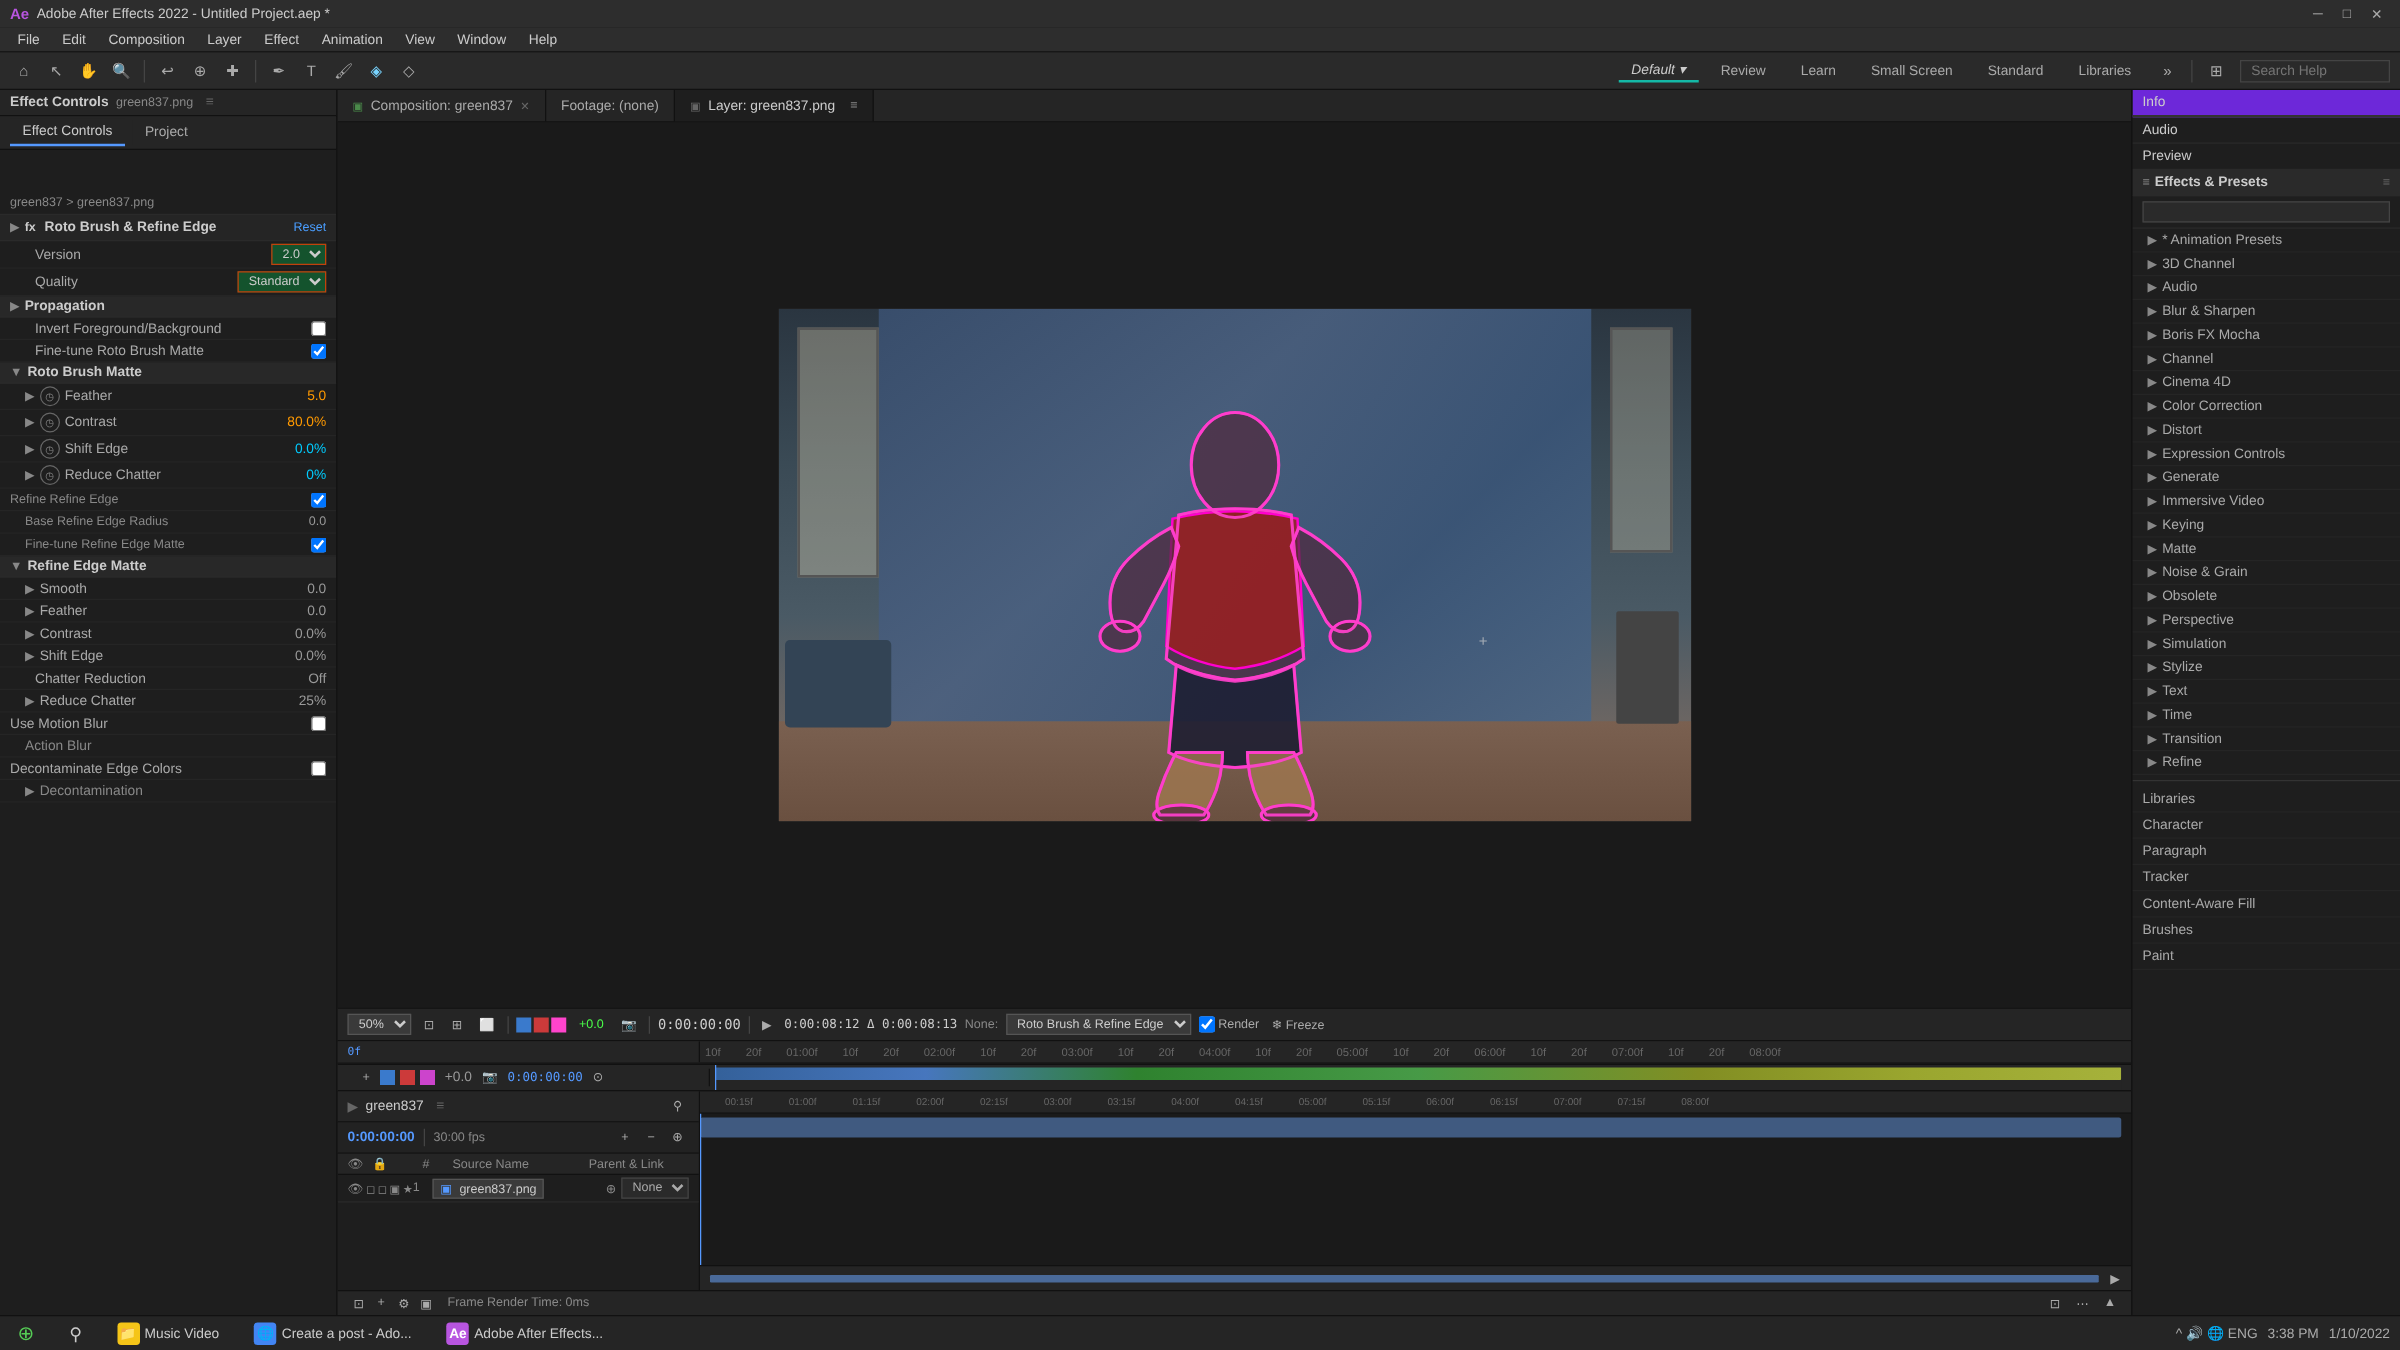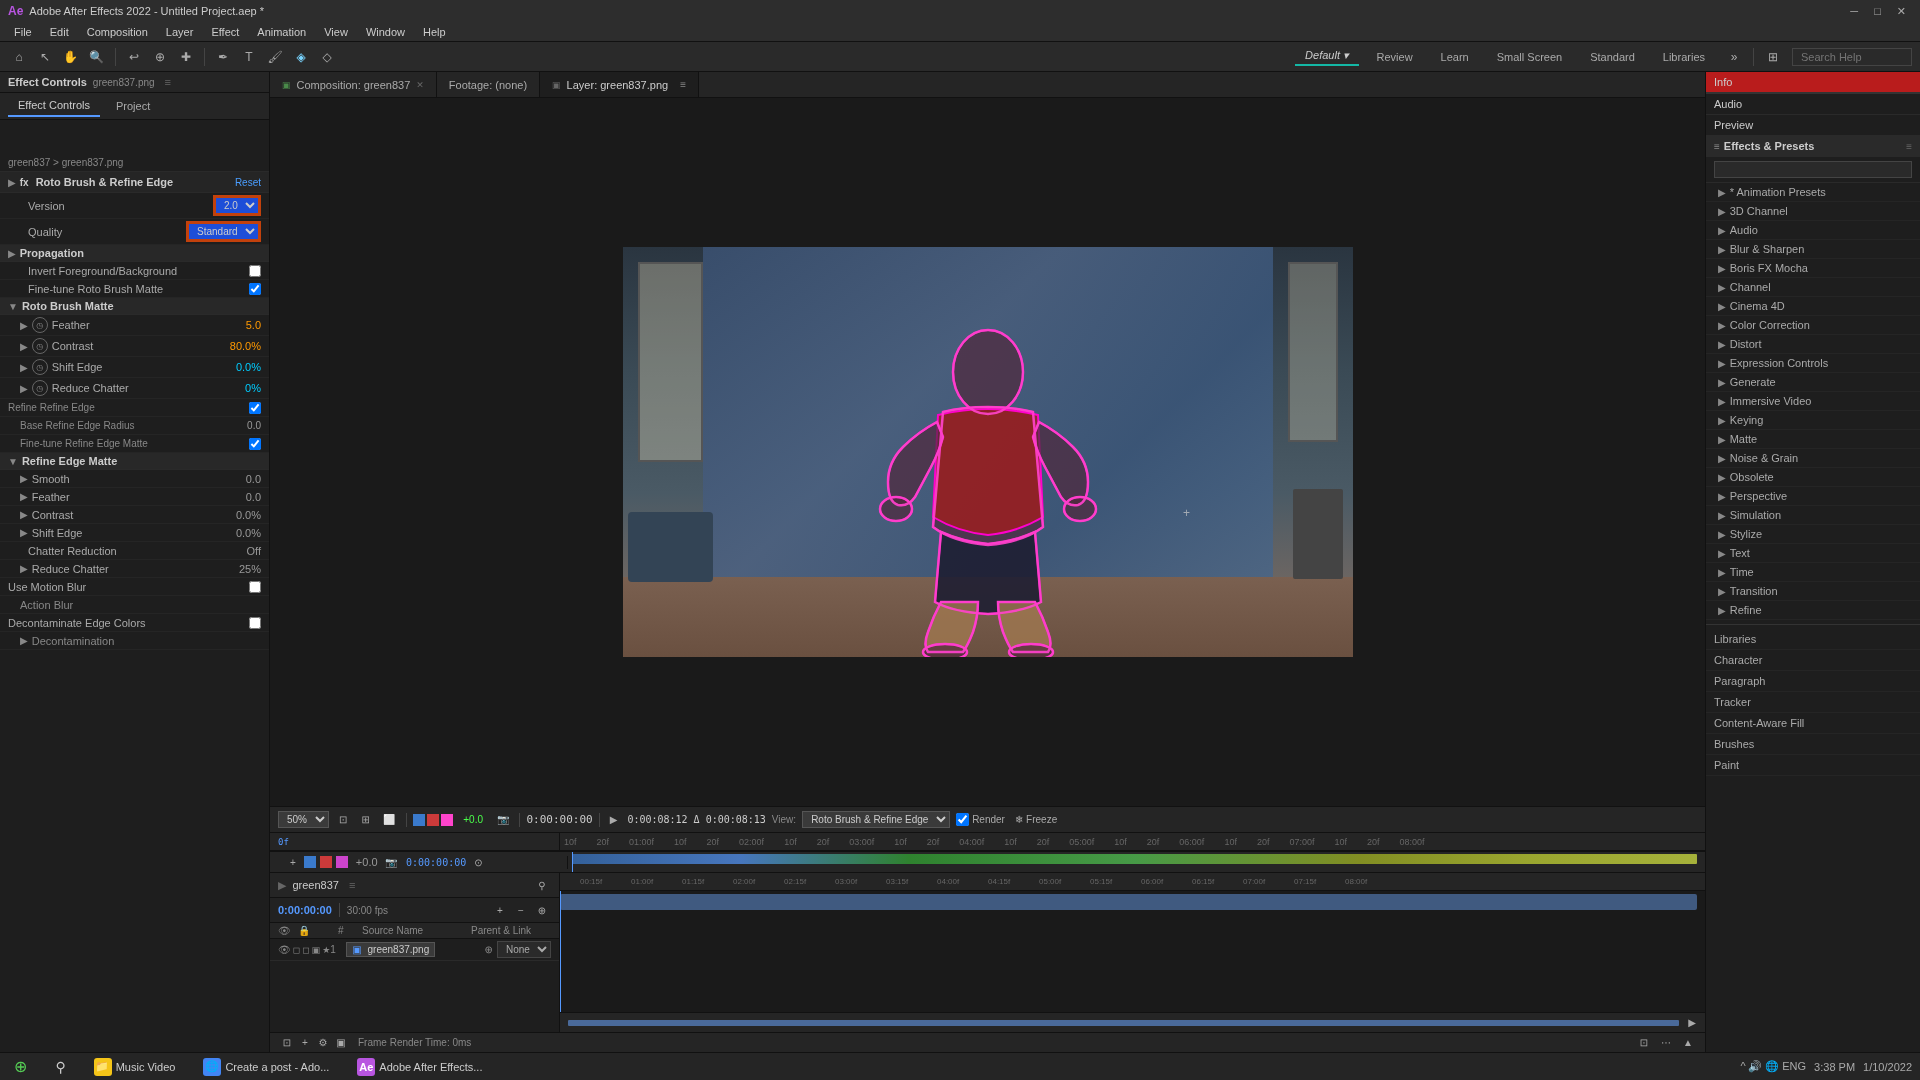--- a/index.html
+++ b/index.html
@@ -198,22 +198,22 @@
       border-bottom: 1px solid #2a2a2a;
     }
     .section-label {
       color: #ccc;
       font-size: 11px;
       font-weight: bold;
     }
     .chevron { color: #888; margin-right: 4px; font-size: 10px; }
 
     .select-dropdown {
-      background: #1d4ed8;
-      border: 3px solid #c2410c;
+      background: #14532d;
+      border: 1px solid #c2410c;
       color: #ccc;
       font-size: 10px;
       padding: 1px 4px;
     }
     .checkbox { width: 12px; height: 12px; }
 
     
     #center-area {
       flex: 1;
       display: flex;
@@ -423,21 +423,21 @@
       padding: 4px 8px;
       border-bottom: 1px solid #2a2a2a;
       cursor: pointer;
     }
     .rp-section-label {
       font-size: 11px;
       color: #ccc;
       flex: 1;
     }
     .rp-section-header.panel-title-row {
-      background: #b91c1c;
+      background: #6d28d9;
       border-bottom: 2px solid #333;
     }
 
     .rp-search-box {
       padding: 4px 8px;
       border-bottom: 1px solid #2a2a2a;
     }
     .rp-search-input {
       width: 100%;
       background: #2a2a2a;
@@ -868,21 +868,21 @@
         <div style="width:12px;height:12px;background:#ff44cc;"></div>
       </div>
       <button class="vc-btn" style="color:#4aff4a;">+0.0</button>
       <button class="vc-btn">📷</button>
       <div style="width:1px;height:14px;background:#444;"></div>
       <span style="color:#ccc;font-size:11px;font-family:monospace;">0:00:00:00</span>
       <div style="width:1px;height:14px;background:#444;"></div>
       <button class="vc-btn">▶</button>
       <span style="color:#ccc;font-size:10px;font-family:monospace;">0:00:08:12</span>
       <span style="color:#ccc;font-size:10px;font-family:monospace;">Δ 0:00:08:13</span>
-      <span style="color:#888;">View:</span>
+      <span style="color:#888;">None:</span>
       <select class="vc-select">
         <option>Roto Brush &amp; Refine Edge</option>
       </select>
       <div style="display:flex;align-items:center;gap:3px;">
         <input type="checkbox" checked="" style="">
         <span style="color:#aaa;">Render</span>
       </div>
       <button class="vc-btn">
         ❄ <span style="font-size:10px;">Freeze</span>
       </button>

